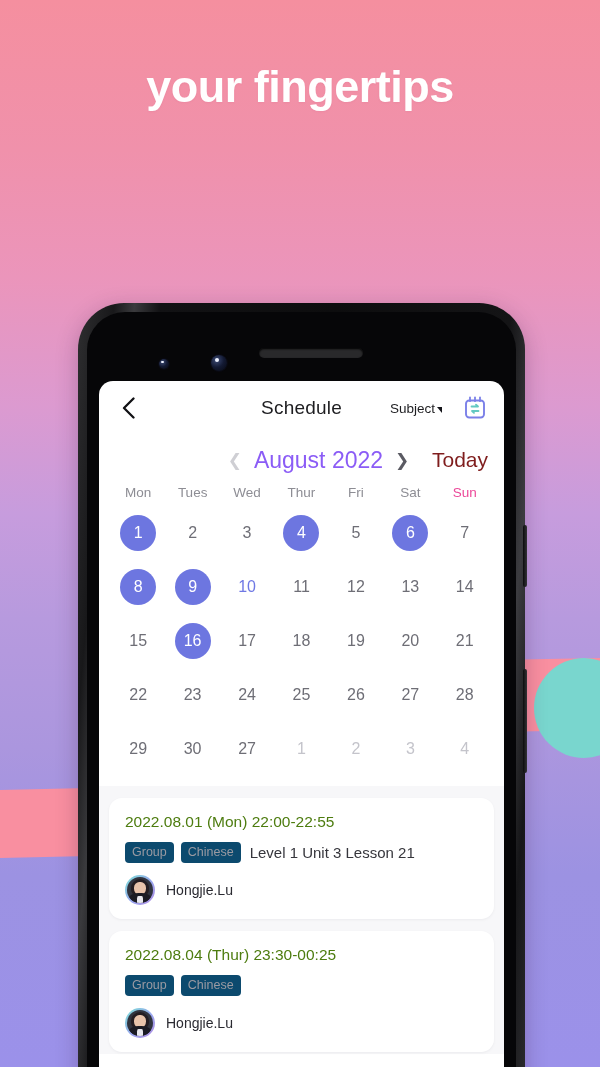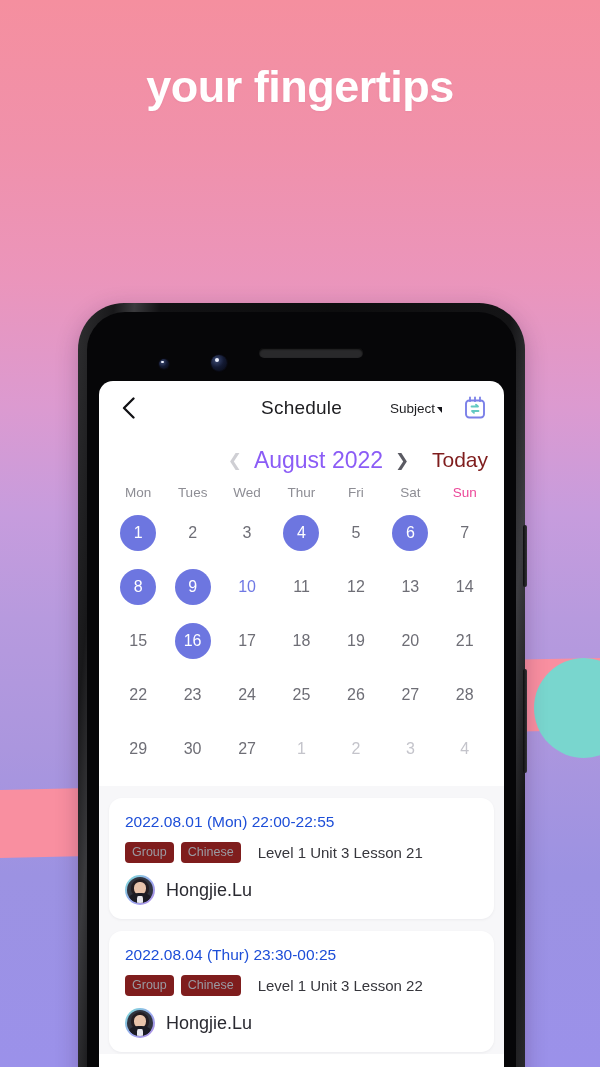--- a/index.html
+++ b/index.html
@@ -172,31 +172,31 @@
     padding:12px 10px 0 10px;
     height:268px;
   }
   .card {
     background:#fff; border-radius:13px;
     padding:15px 16px 14px 16px;
     margin-bottom:12px;
     box-shadow:0 1px 3px rgba(20,20,40,.05);
   }
   .card-time {
-    font-size:15.5px; color:#1d4ed8; margin-bottom:11px;
+    font-size:15.5px; color:#4d7c0f; margin-bottom:11px;
   }
   .card-meta {
     display:flex; align-items:center; gap:7px; margin-bottom:12px;
   }
   .tag {
-    background:#7f1d1d; color:#9a9aa2;
+    background:#0c4a6e; color:#9a9aa2;
     font-size:12.5px; border-radius:4px;
     padding:3px 7px 4px 7px;
   }
-  .lesson { font-size:15px; color:#36363c; margin-left:10px; }
+  .lesson { font-size:15px; color:#36363c; margin-left:2px; }
   .card-person { display:flex; align-items:center; gap:11px; }
   .avatar {
     width:30px; height:30px; border-radius:50%;
     padding:2px;
     background:linear-gradient(135deg,#7be0d6 0%, #9aa6ee 55%, #b28de2 100%);
     flex:none;
   }
   .avatar-inner {
     width:100%; height:100%; border-radius:50%;
     overflow:hidden; position:relative;
@@ -215,21 +215,21 @@
   .av-body {
     position:absolute; left:6%; bottom:-6%;
     width:88%; height:44%; border-radius:42% 42% 0 0;
     background:#1b1b24;
   }
   .av-shirt {
     position:absolute; left:40%; bottom:-4%;
     width:20%; height:32%; border-radius:30% 30% 0 0;
     background:#e9e9ef;
   }
-  .person-name { font-size:18px; color:#2a2a31; }
+  .person-name { font-size:14px; color:#2a2a31; }
 
   
   #headline {
     position:absolute; left:0; right:0; top:56px;
     text-align:center; color:#ffffff;
     font-size:45px; line-height:62px;
     font-weight:bold; letter-spacing:-.5px;
     text-shadow:0 1px 2px rgba(200,80,120,.12);
     padding:0 40px;
   }
@@ -373,21 +373,20 @@
                 </div>
               </div>
               <span class="person-name">Hongjie.Lu</span>
             </div>
           </div>
           <div class="card">
             <div class="card-time">2022.08.04 (Thur) 23:30-00:25</div>
             <div class="card-meta">
               <span class="tag">Group</span>
               <span class="tag">Chinese</span>
-              <span class="lesson">Level 1 Unit 3 Lesson 22</span>
             </div>
             <div class="card-person">
               <div class="avatar">
                 <div class="avatar-inner">
                   <div class="av-hair"></div>
                   <div class="av-face"></div>
                   <div class="av-body"></div>
                   <div class="av-shirt"></div>
                 </div>
               </div>

